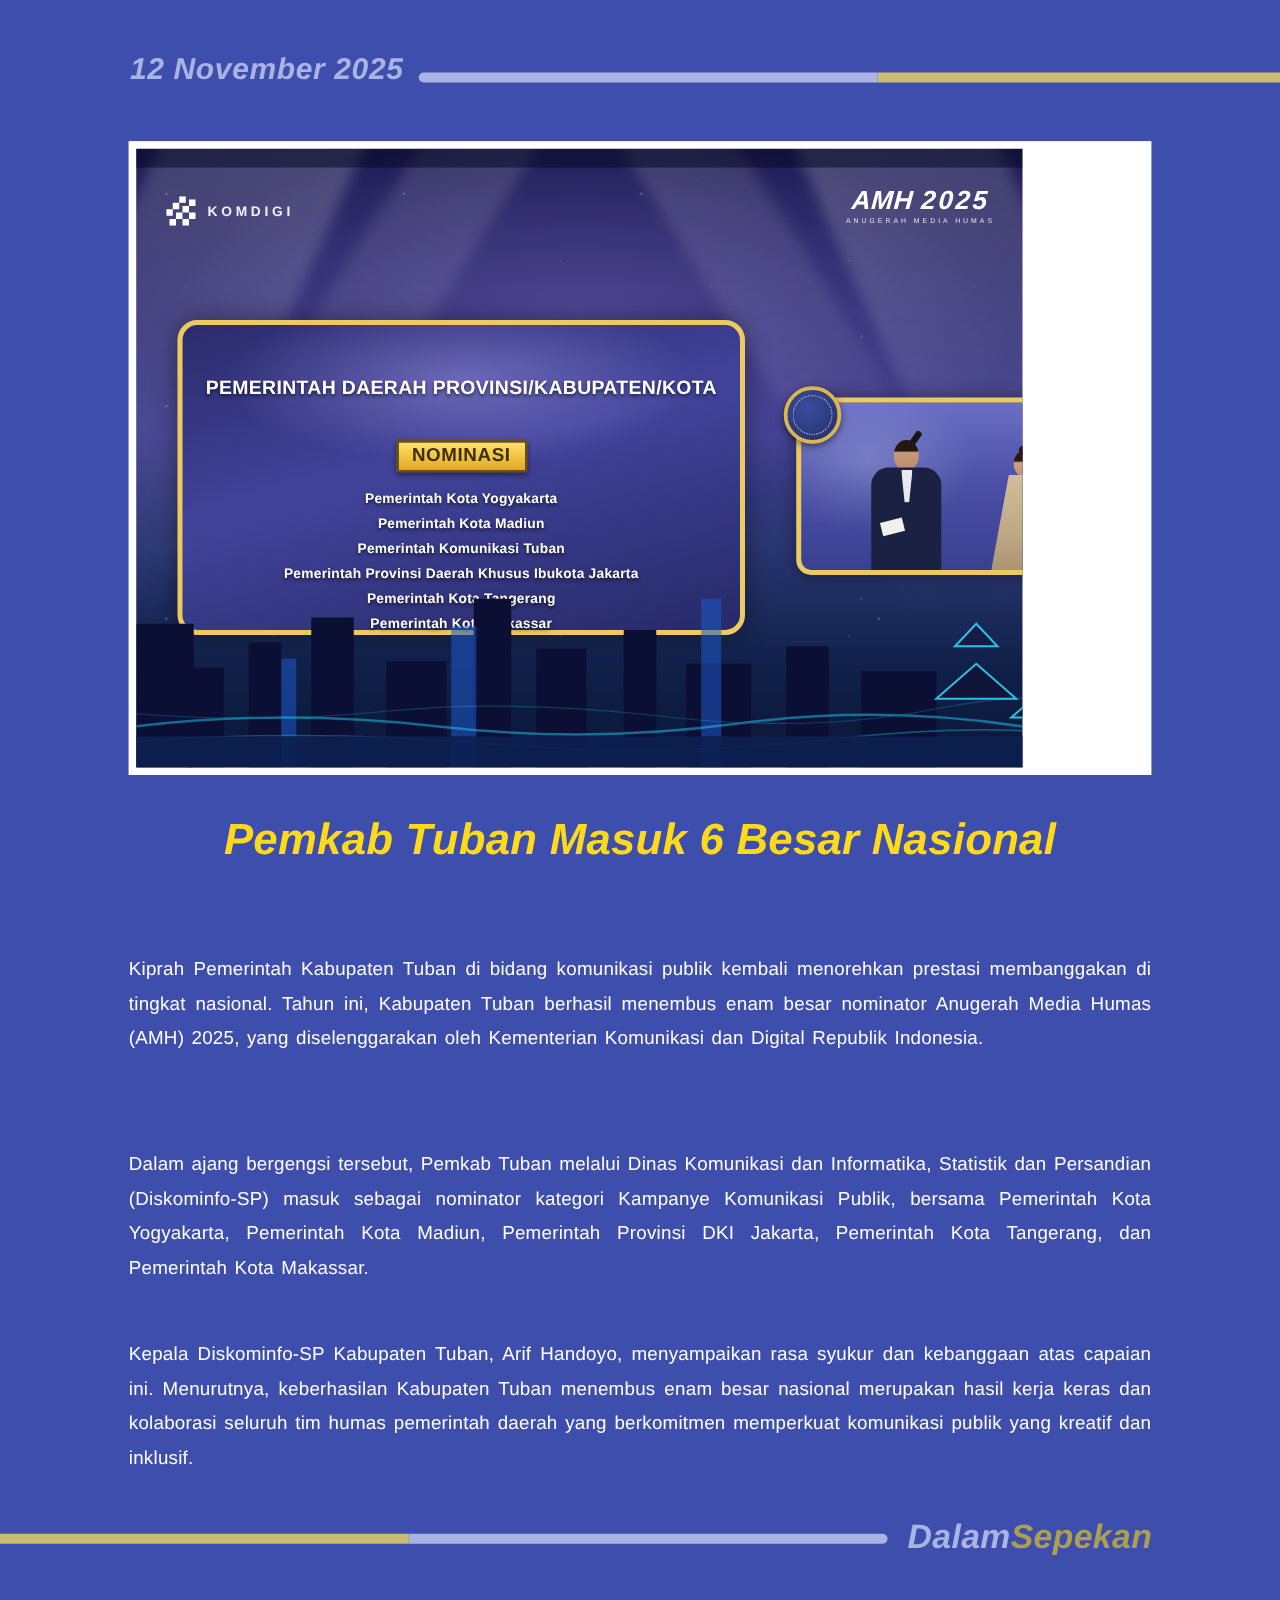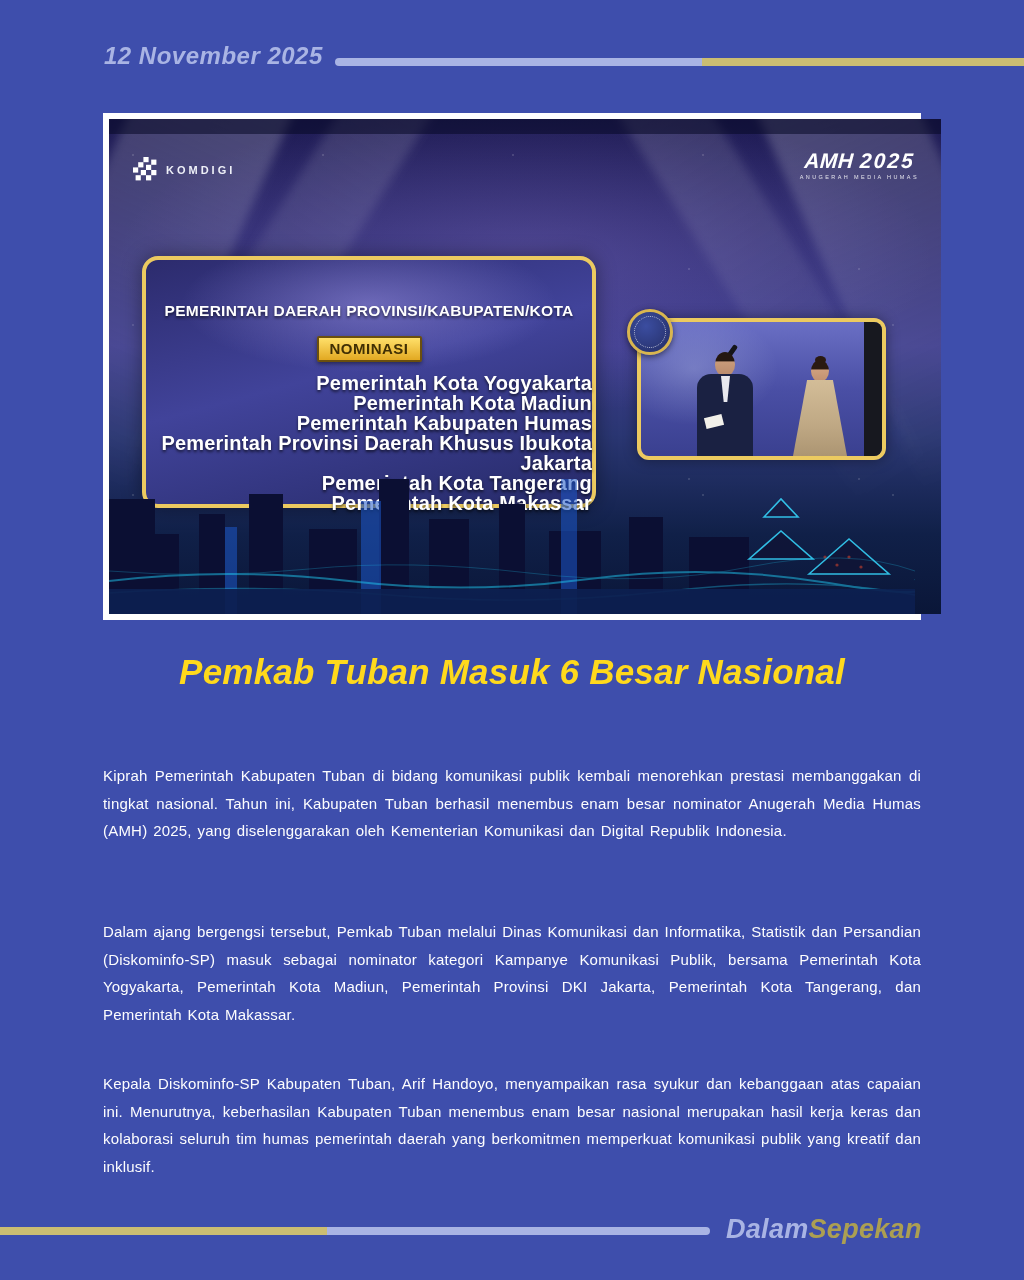--- a/index.html
+++ b/index.html
@@ -21,21 +21,21 @@
   .hline.lav  { left:335px; width:367px; background:#a9b4e4; border-radius:4px 0 0 4px; }
   .hline.gold { left:702px; width:322px; background:#cbbd72; }
 
   
   .photo-frame {
     position:absolute; left:103px; top:113px;
     width:818px; height:507px;
     background:#fff; border:6px solid #fff;
   }
   .stage {
-    position:relative; width:832px; height:495px; overflow:hidden;
+    position:relative; width:709px; height:495px; overflow:hidden;
     background:
       radial-gradient(ellipse 70% 45% at 50% 28%, rgba(150,130,220,.30), transparent 70%),
       linear-gradient(180deg,#1d1a52 0%, #2d2a6e 22%, #3d3c8c 46%, #2a3672 64%, #102048 84%, #0a1638 100%);
   }
   .stars {
     position:absolute; inset:0;
     background-image:
       radial-gradient(1.4px 1.4px at 24px 36px, rgba(255,255,255,.85), transparent 60%),
       radial-gradient(1px 1px at 110px 90px, rgba(255,255,255,.6), transparent 60%),
       radial-gradient(1.6px 1.6px at 70px 150px, rgba(255,255,255,.5), transparent 60%),
@@ -72,30 +72,30 @@
       linear-gradient(165deg,#2c2b6d 0%, #41439a 45%, #262a68 100%);
     box-shadow:0 0 20px rgba(0,0,0,.4);
     text-align:center; padding-top:42px;
   }
   .panel-title {
     color:#fff; font-size:15.5px; font-weight:800; letter-spacing:.3px;
     text-shadow:0 2px 3px rgba(0,0,0,.6);
     text-align:center;
   }
   .nominasi {
-    display:inline-block; margin-top:16px; padding:2px 11px 3px;
+    display:inline-block; margin-top:32px; padding:2px 11px 3px;
     background:linear-gradient(180deg,#ffe06a,#e2a922);
     border:2px solid #6b4f0d; border-radius:2px;
     color:#402f04; font-size:15px; font-weight:800; letter-spacing:.5px;
     box-shadow:0 2px 4px rgba(0,0,0,.45);
   }
   .nominees { margin-top:11px; }
   .nominee {
-    color:#fff; font-size:20px; font-weight:800; line-height:20px;
-    text-shadow:0 2px 3px rgba(0,0,0,.65); letter-spacing:.2px;text-align:right;
+    color:#fff; font-size:11px; font-weight:800; line-height:20px;
+    text-shadow:0 2px 3px rgba(0,0,0,.65); letter-spacing:.2px;
   }
 
   .inset {
     position:absolute; left:528px; top:199px; width:249px; height:142px;
     border:4px solid #ecca60; border-radius:12px; overflow:hidden;
     background:
       radial-gradient(ellipse 50% 60% at 22% 35%, rgba(220,230,255,.25), transparent 70%),
       linear-gradient(180deg,#6a6fc4 0%, #4a4fa5 50%, #3a4090 100%);
     box-shadow:0 0 14px rgba(0,0,0,.4);
   }
@@ -198,21 +198,21 @@
       </div>
       <div class="amh-tag">ANUGERAH MEDIA HUMAS</div>
     </div>
 
     <div class="panel">
       <div class="panel-title">PEMERINTAH DAERAH PROVINSI/KABUPATEN/KOTA</div>
       <div class="nominasi">NOMINASI</div>
       <div class="nominees">
         <div class="nominee">Pemerintah Kota Yogyakarta</div>
         <div class="nominee">Pemerintah Kota Madiun</div>
-        <div class="nominee">Pemerintah Kabupaten Humas</div>
+        <div class="nominee">Pemerintah Komunikasi Tuban</div>
         <div class="nominee">Pemerintah Provinsi Daerah Khusus Ibukota Jakarta</div>
         <div class="nominee">Pemerintah Kota Tangerang</div>
         <div class="nominee">Pemerintah Kota Makassar</div>
       </div>
     </div>
 
     <div class="inset">
       <div class="host-man">
         <div class="man-mic"></div>
         <div class="man-head"></div>

